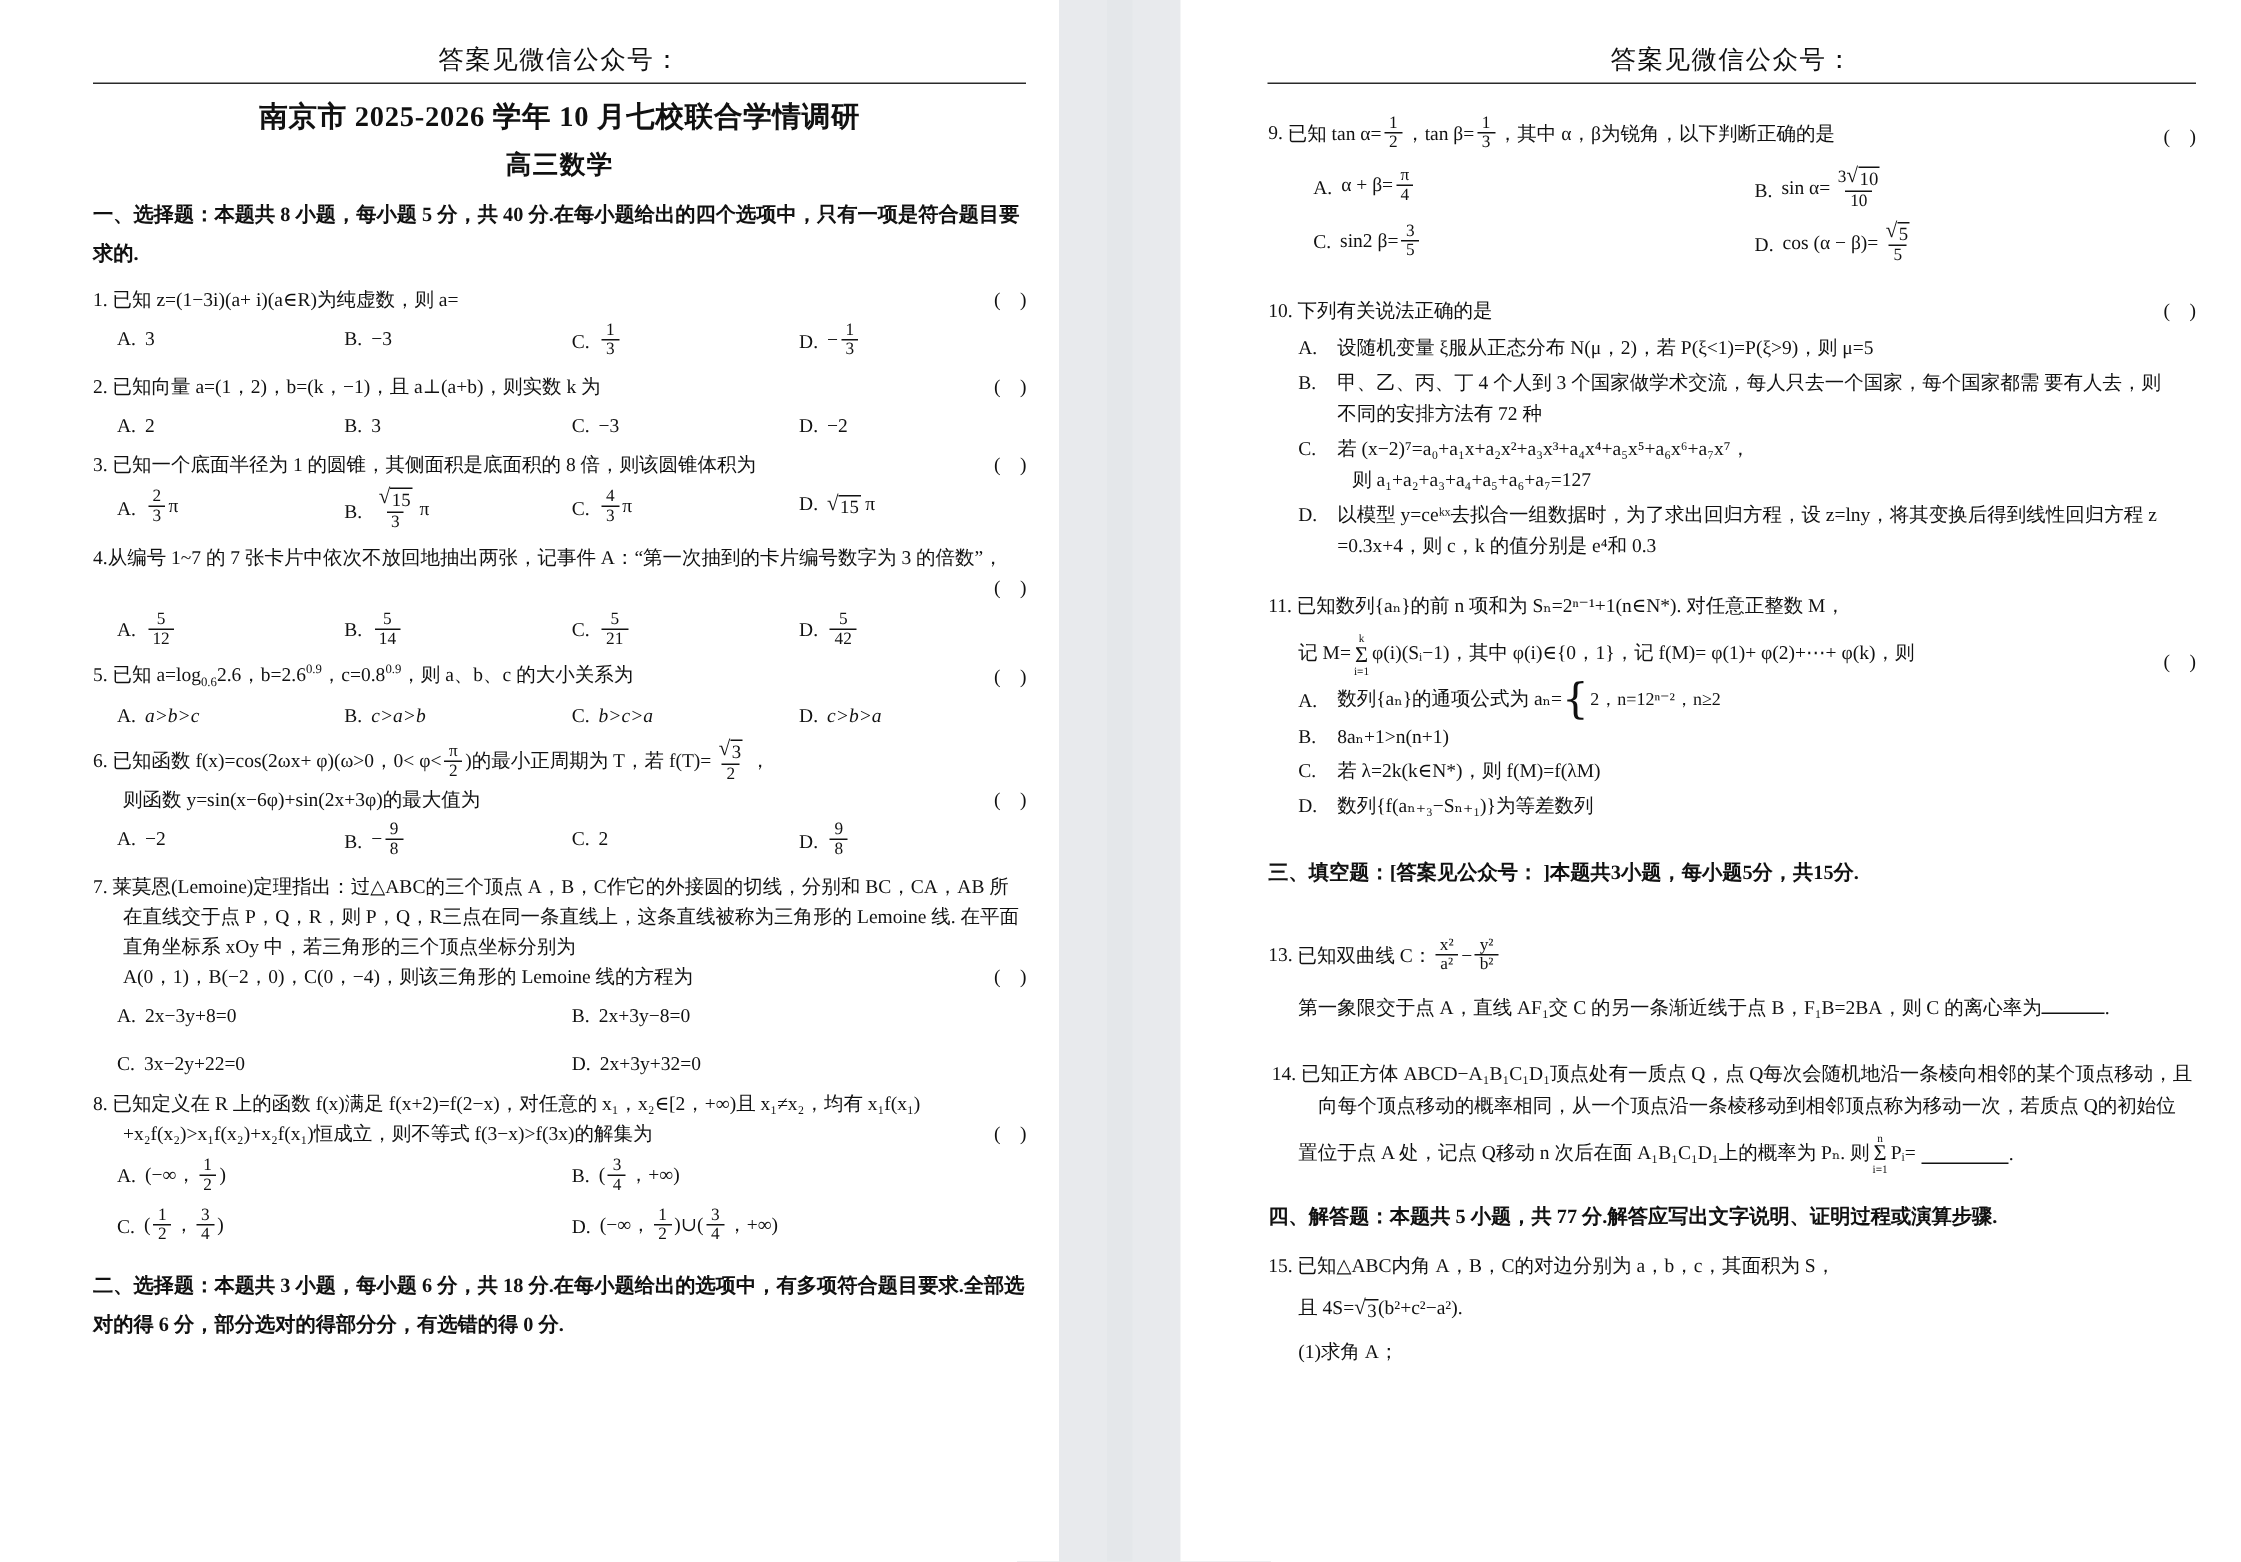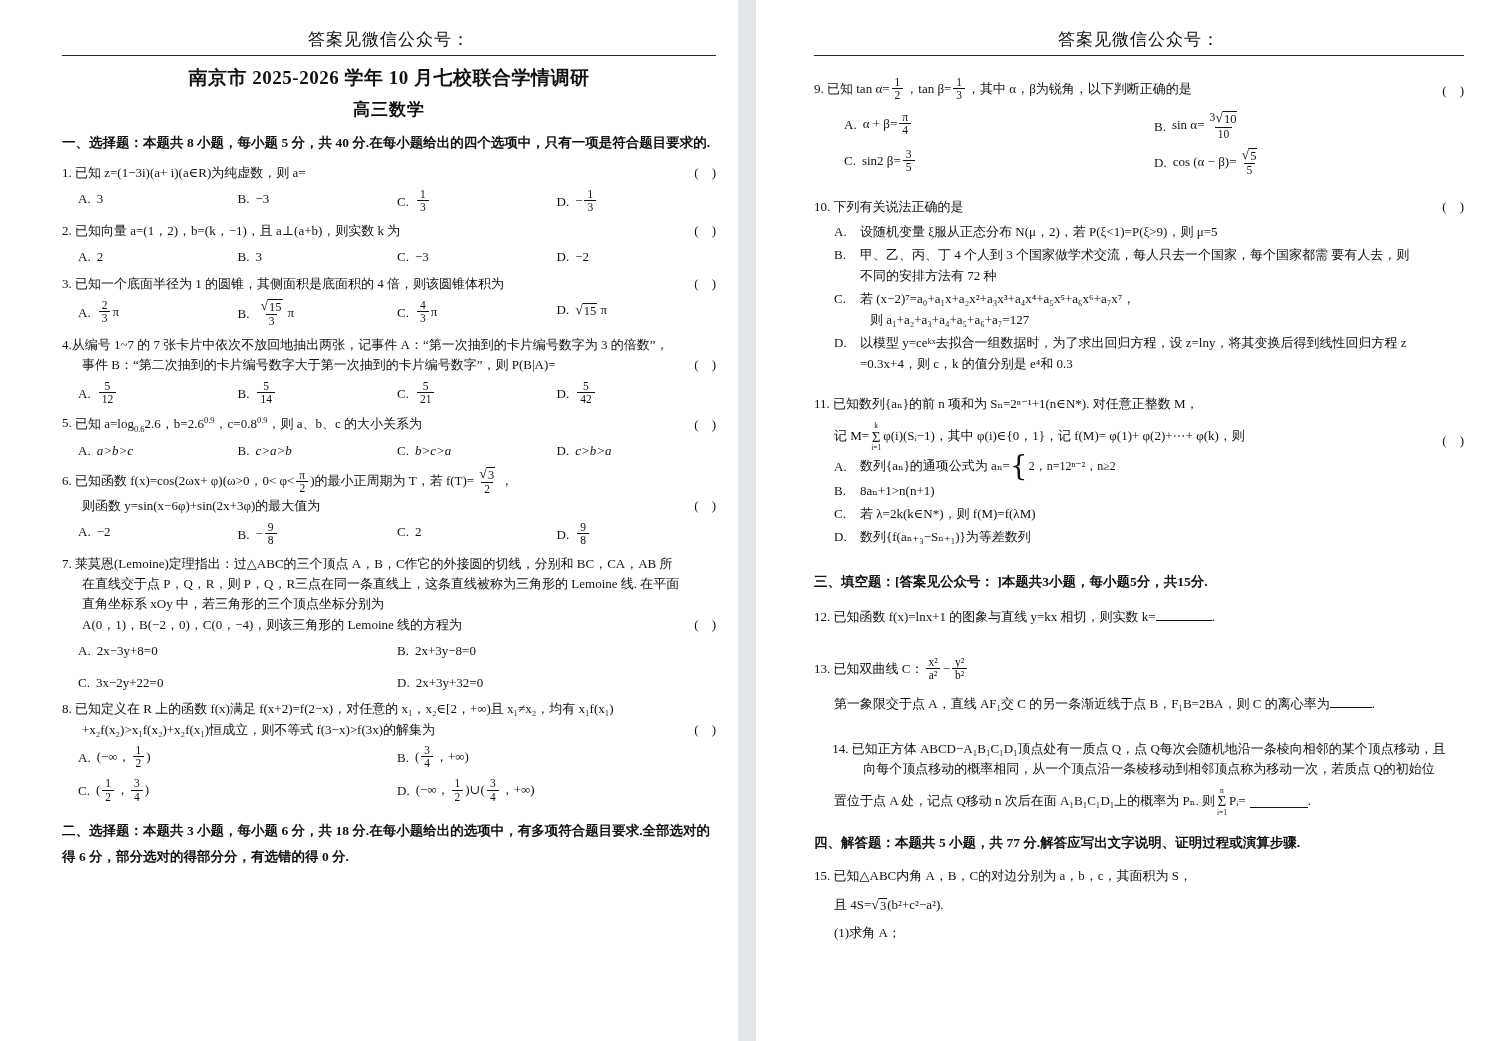--- a/index.html
+++ b/index.html
@@ -3,21 +3,21 @@
 <meta charset="utf-8">
 <style>
   html,body{margin:0;padding:0;}
   body{
     width:1494px;height:1041px;
     background:#e8eaed;
     font-family:"Liberation Serif","DejaVu Serif",serif;
     color:#111;
     overflow:hidden;
   }
-  .spread{display:flex;width:1494px;height:1041px;}
+  .spread{display:flex;width:1494px;height:1041px;gap:32px;}
   .page{
     background:#fff;
     width:738px;height:1041px;
     box-sizing:border-box;
     position:relative;
     overflow:hidden;
   }
   .page.left{padding:28px 22px 0 62px;}
   .page.right{padding:28px 30px 0 58px;}
   .gutter{width:18px;height:1041px;background:#e4e7ea;}
@@ -172,21 +172,21 @@
             <span class="opt">
               <span class="olab">D.</span>
               <span>−2</span>
             </span>
           </div>
       </div>
     </div>
 
     <div class="q">
       <div class="qline">
-        <span class="qtext"><span>3.</span>&nbsp;<span>已知一个底面半径为 1 的圆锥，其侧面积是底面积的 4 倍，则该圆锥体积为</span></span>
+        <span class="qtext"><span>3.</span>&nbsp;<span>已知一个底面半径为 1 的圆锥，其侧面积是底面积的 8 倍，则该圆锥体积为</span></span>
         <span class="spacer"></span>
         <span class="paren">(    )</span>
       </div>
       <div class="opts c4">
         <div>
             <span class="opt">
               <span class="olab">A.</span>
               <span><span class="fr">
                   <span class="n">2</span>
                   <span class="d">3</span>
@@ -223,21 +223,20 @@
                 </span>&nbsp;<span>π</span></span>
             </span>
           </div>
       </div>
     </div>
 
     <div class="q">
       <div><span>4.</span><span>从编号 1~7 的 7 张卡片中依次不放回地抽出两张，记事件 A：“第一次抽到的卡片编号数字为 3 的倍数”，</span></div>
       <div class="qbody">
         <div class="qline">
-          <span class="qtext">事件 B：“第二次抽到的卡片编号数字大于第一次抽到的卡片编号数字”，则 P(B|A)=</span>
           <span class="spacer"></span>
           <span class="paren">(    )</span>
         </div>
       </div>
       <div class="opts c4">
         <div>
             <span class="opt">
               <span class="olab">A.</span>
               <span class="fr">
                 <span class="n">5</span>
@@ -589,23 +588,20 @@
           </div>
         <div class="row">
             <span class="olab">D.</span>
             <span class="otxt">数列{f(aₙ₊₃−Sₙ₊₁)}为等差数列</span>
           </div>
       </div>
     </div>
 
     <div class="sect" style="margin-top:22px;">三、填空题：[答案见公众号： ]本题共3小题，每小题5分，共15分.</div>
 
-    <div class="q" style="margin-top:12px;">
-      <span>12.</span>&nbsp;<span>已知函数 f(x)=lnx+1 的图象与直线 y=kx 相切，则实数 k=</span><span class="blank" style="width:56px;"></span><span>.</span>
-    </div>
 
     <div class="q" style="margin-top:30px;">
       <div><span>13.</span>&nbsp;<span><span>已知双曲线 C：</span><span class="fr">
               <span class="n">x²</span>
               <span class="d">a²</span>
             </span><span>−</span><span class="fr">
               <span class="n">y²</span>
               <span class="d">b²</span>
             </span></span></div>
       <div class="qbody" style="margin-top:12px;"><span>第一象限交于点 A，直线 AF₁交 C 的另一条渐近线于点 B，F₁B=2BA，则 C 的离心率为</span><span class="blank" style="width:42px;"></span><span>.</span></div>

